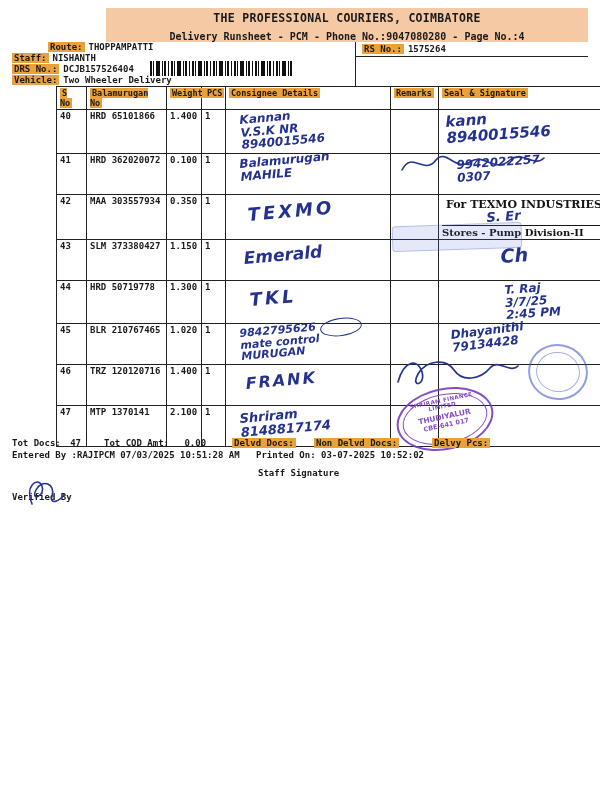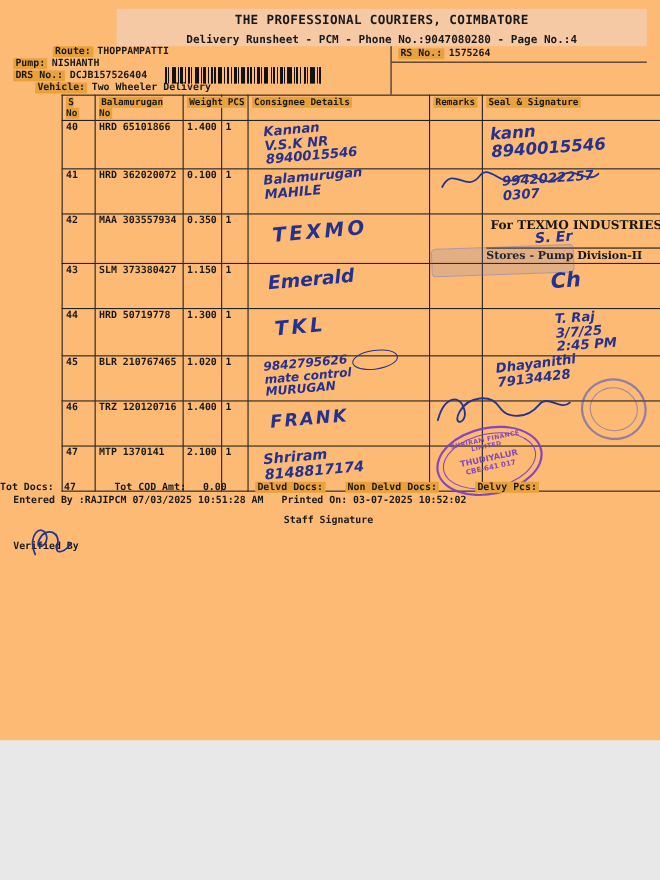--- a/index.html
+++ b/index.html
@@ -1,19 +1,19 @@
 <!DOCTYPE html>
 <html><head>
 <meta charset="utf-8">
 <style>
   * { margin:0; padding:0; box-sizing:border-box; }
   body { background:#e8e8e8; }
   .page {
-    position:relative; width:600px; height:673px; margin:0 auto;
-    background:#fdba74; font-family:"DejaVu Sans Mono", monospace; color:#191919;
+    position:relative; width:600px; height:800px; margin:0 auto;
+    background:#ffffff; font-family:"DejaVu Sans Mono", monospace; color:#191919;
     overflow:hidden;
   }
   
   .band { position:absolute; left:106px; top:8px; width:482px; height:34px;
           background:#f5c9a4; text-align:center; }
   .title { font-weight:bold; font-size:11.5px; padding-top:3px; letter-spacing:.3px; }
   .subtitle { font-weight:bold; font-size:10px; margin-top:6px; }
 
   
   .info { position:absolute; left:8px; top:42px; width:580px; height:44px;
@@ -97,27 +97,27 @@
   <div class="band">
     <div class="title">THE PROFESSIONAL COURIERS, COIMBATORE</div>
     <div class="subtitle">Delivery Runsheet - PCM - Phone No.:9047080280 - Page No.:4</div>
   </div>
 
   <div class="info">
     <div class="info-line" style="top:0;padding-left:36px;">
       <span class="hl">Route:</span><span class="val">THOPPAMPATTI</span>
     </div>
     <div class="info-line" style="top:11px;">
-      <span class="hl">Pump:</span><span class="val">NISHANTH</span>
+      <span class="hl">Staff:</span><span class="val">NISHANTH</span>
     </div>
     <div class="info-line" style="top:22px;">
       <span class="hl">DRS No.:</span><span class="val">DCJB157526404</span>
     </div>
     <div class="barcode"></div>
-    <div class="info-line" style="top:33px;margin-left:20px;">
+    <div class="info-line" style="top:33px;">
       <span class="hl">Vehicle:</span><span class="val">Two Wheeler Delivery</span>
     </div>
     <div class="rs-block">
       <div class="rs-row">
         <span class="hl">RS No.:</span><span class="val">1575264</span>
       </div>
     </div>
   </div>
 
   <table class="runsheet">
@@ -291,21 +291,21 @@
   <svg class="sig" style="left:392px; top:356px;" width="130" height="34">
     <path d="M6 26 C 12 4, 26 2, 30 16 C 34 30, 18 32, 26 18 C 34 4, 54 2, 62 14 C 70 26, 88 24, 98 12 C 106 2, 118 18, 126 10" stroke="#26338f" stroke-width="1.7" fill="none" stroke-linecap="round"></path>
   </svg>
   <div class="stamp-blue"></div>
   <div class="stamp-shriram">
     <div class="st-arc">SHRIRAM FINANCE LIMITED</div>
     <div class="st-mid">THUDIYALUR</div>
     <div class="st-bot">CBE-641 017</div>
   </div>
 
-  <div class="fline" style="left:0; top:438px;">
+  <div class="fline" style="left:12px; top:438px;">
     <span>Tot Docs:</span>
     <span class="val">47</span>
   </div>
   <div class="fline" style="left:104px; top:438px;">
     <span>Tot COD Amt:</span>
     <span class="val" style="margin-left:10px;">0.00</span>
   </div>
   <div class="fline" style="left:232px; top:438px;">
     <span class="hl">Delvd Docs:</span>
   </div>

